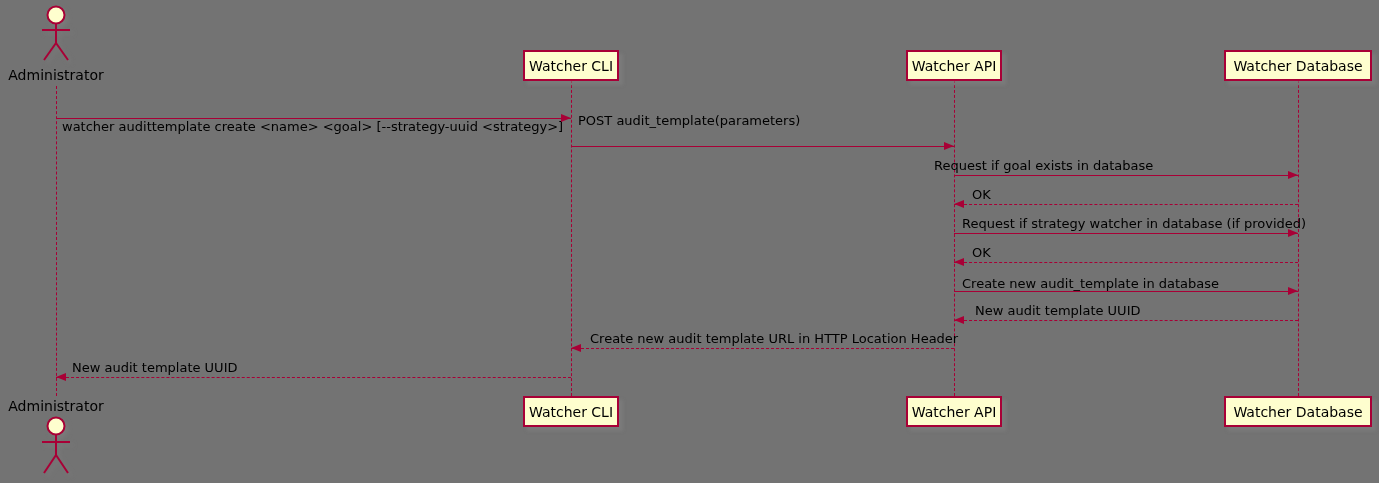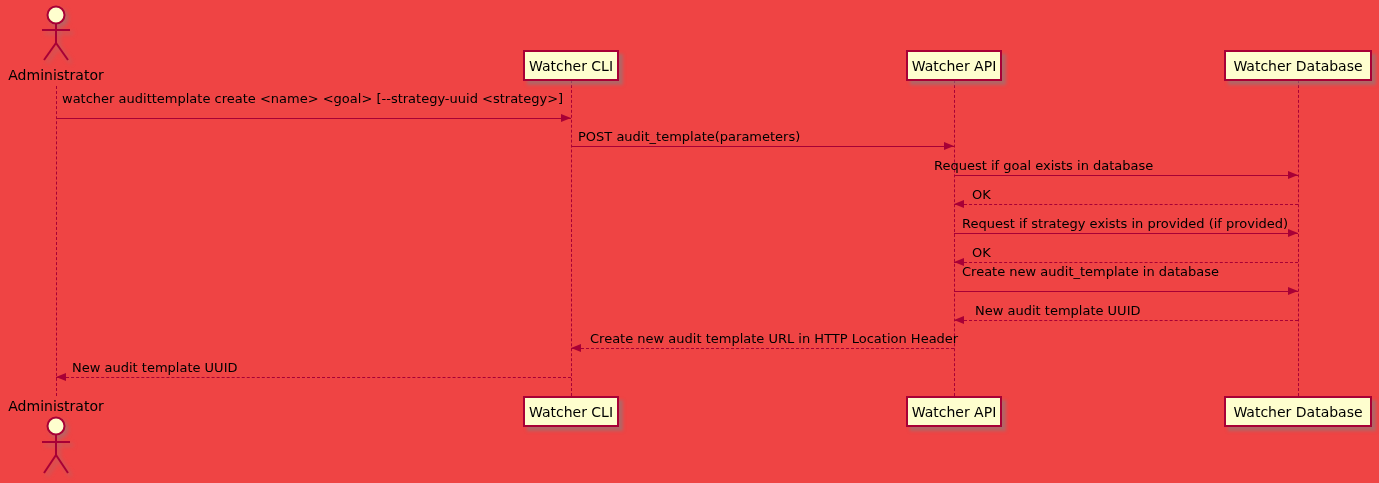--- a/index.html
+++ b/index.html
@@ -1,20 +1,20 @@
 <!DOCTYPE html>
 <html><head>
 <meta charset="utf-8">
 <style>
   html, body { margin: 0; padding: 0; background: #ffffff; }
   .diagram {
     position: relative;
     width: 1379px;
     height: 483px;
-    background: #ef4444;
+    background: #737373;
     font-family: "DejaVu Sans", sans-serif;
     color: #000000;
     overflow: hidden;
   }
   .lifeline {
     position: absolute;
     width: 0;
     border-left: 1px dashed #A80036;
   }
   .pbox {
@@ -71,57 +71,57 @@
     <line x1="21" y1="39" x2="9" y2="56" stroke="#A80036" stroke-width="2"></line>
     <line x1="21" y1="39" x2="33" y2="56" stroke="#A80036" stroke-width="2"></line>
   </svg>
   <div class="actor-label" style="left:0; top:67px; width:112px">Administrator</div>
 
   <div class="pbox" style="left:523px;  top:50px; width:96px">Watcher CLI</div>
   <div class="pbox" style="left:906px;  top:50px; width:96px">Watcher API</div>
   <div class="pbox" style="left:1224px; top:50px; width:148px">Watcher Database</div>
 
   <div>
-    <div class="msg-label" style="left:62px; top:91px">watcher audittemplate create &lt;name&gt; &lt;goal&gt; [--strategy-uuid &lt;strategy&gt;]</div>
+    <div class="msg-label" style="left:62px; top:119px">watcher audittemplate create &lt;name&gt; &lt;goal&gt; [--strategy-uuid &lt;strategy&gt;]</div>
     <div class="msg-line solid" style="left:56px; top:118px; width:515px"></div>
     <div class="ah right" style="left:561px; top:114px"></div>
   </div>
 
   <div>
-    <div class="msg-label" style="left:578px; top:129px">POST audit_template(parameters)</div>
+    <div class="msg-label" style="left:578px; top:113px">POST audit_template(parameters)</div>
     <div class="msg-line solid" style="left:571px; top:146px; width:383px"></div>
     <div class="ah right" style="left:944px; top:142px"></div>
   </div>
 
   <div>
     <div class="msg-label" style="left:934px; top:158px">Request if goal exists in database</div>
     <div class="msg-line solid" style="left:954px; top:175px; width:344px"></div>
     <div class="ah right" style="left:1288px; top:171px"></div>
   </div>
 
   <div>
     <div class="msg-label" style="left:972px; top:187px">OK</div>
     <div class="msg-line dashed" style="left:954px; top:204px; width:344px"></div>
     <div class="ah left" style="left:954px; top:200px"></div>
   </div>
 
   <div>
-    <div class="msg-label" style="left:962px; top:216px">Request if strategy exists in provided (if provided)</div>
+    <div class="msg-label" style="left:962px; top:216px">Request if strategy watcher in database (if provided)</div>
     <div class="msg-line solid" style="left:954px; top:233px; width:344px"></div>
     <div class="ah right" style="left:1288px; top:229px"></div>
   </div>
 
   <div>
     <div class="msg-label" style="left:972px; top:245px">OK</div>
     <div class="msg-line dashed" style="left:954px; top:262px; width:344px"></div>
     <div class="ah left" style="left:954px; top:258px"></div>
   </div>
 
   <div>
-    <div class="msg-label" style="left:962px; top:264px">Create new audit_template in database</div>
+    <div class="msg-label" style="left:962px; top:276px">Create new audit_template in database</div>
     <div class="msg-line solid" style="left:954px; top:291px; width:344px"></div>
     <div class="ah right" style="left:1288px; top:287px"></div>
   </div>
 
   <div>
     <div class="msg-label" style="left:975px; top:303px">New audit template UUID</div>
     <div class="msg-line dashed" style="left:954px; top:320px; width:344px"></div>
     <div class="ah left" style="left:954px; top:316px"></div>
   </div>
 

